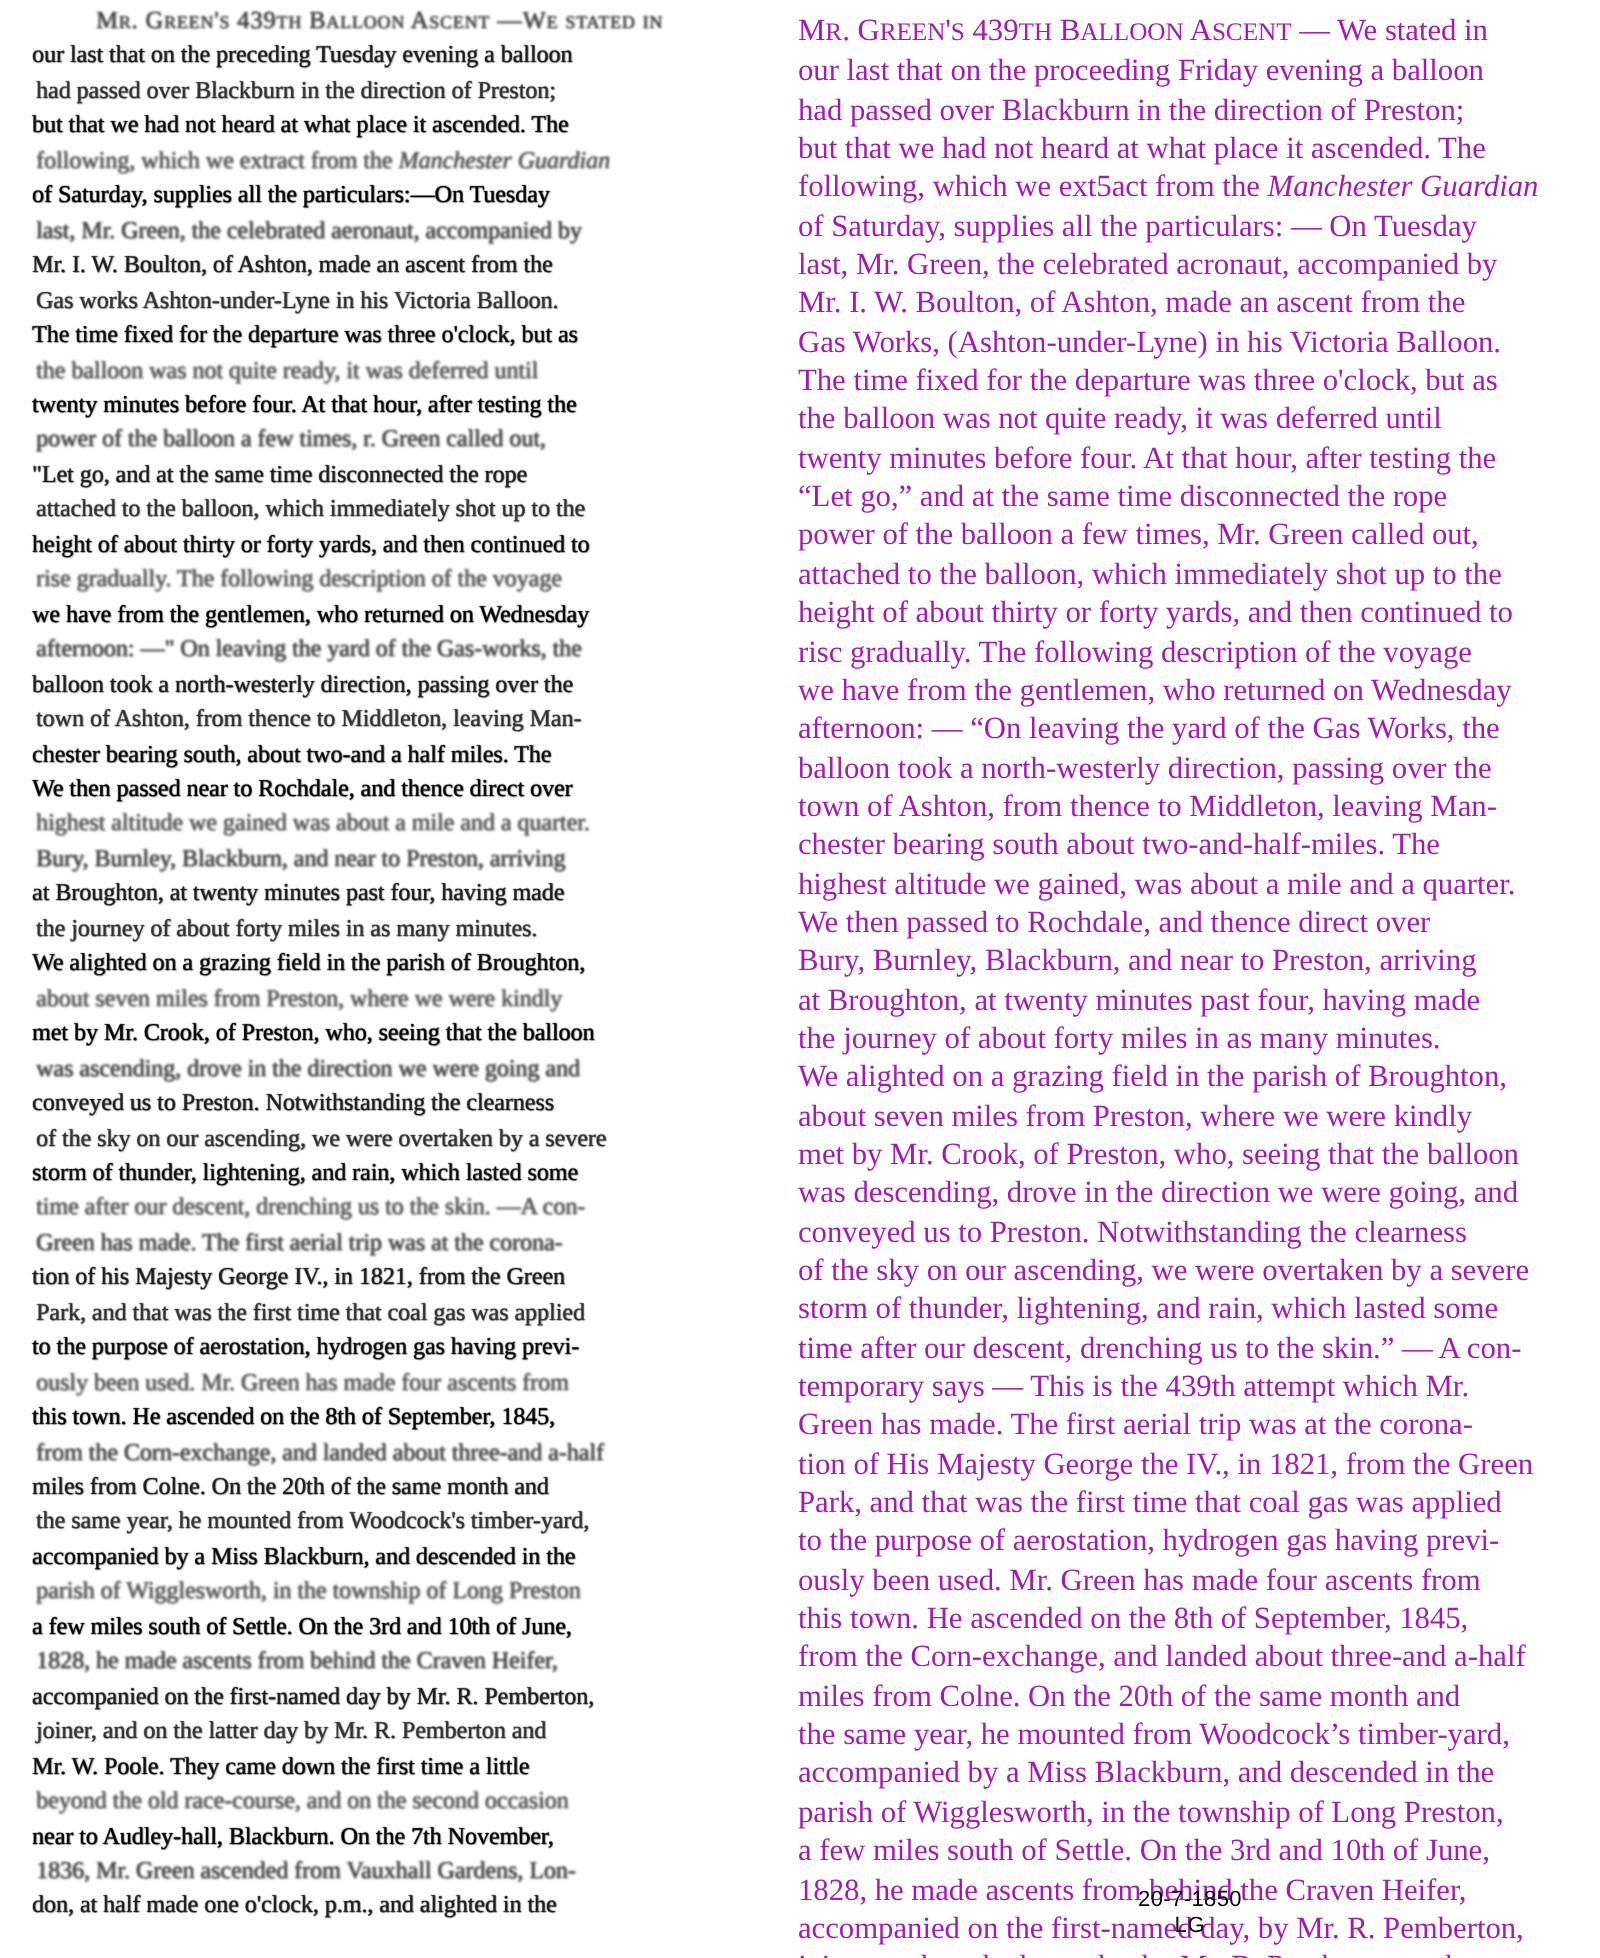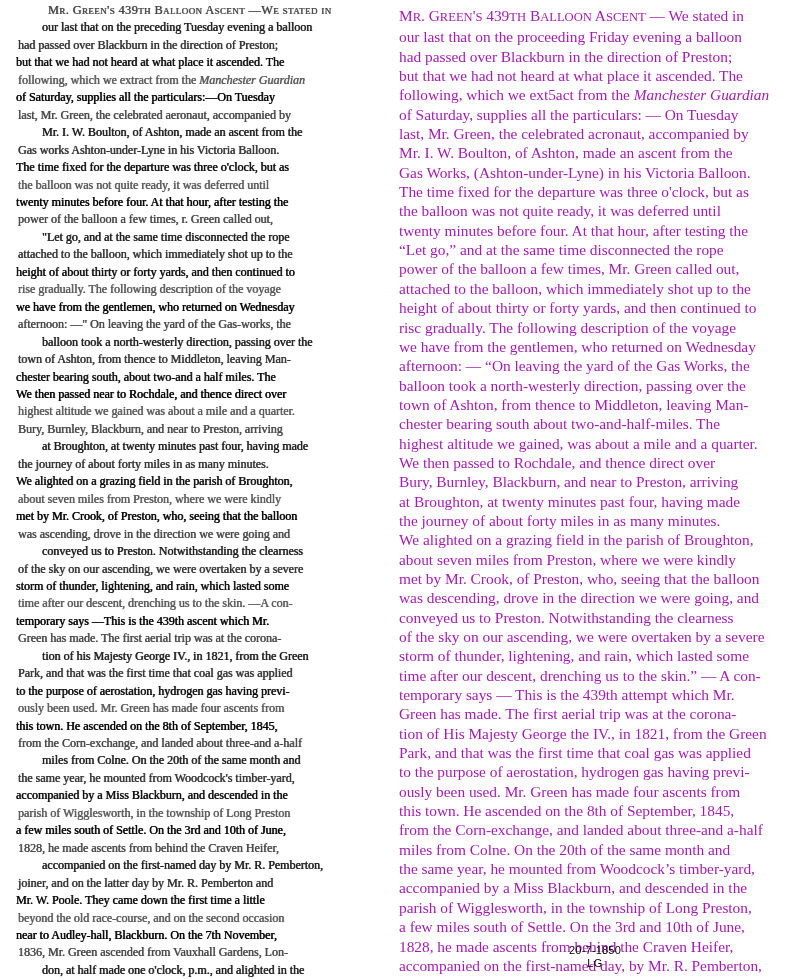--- a/index.html
+++ b/index.html
@@ -53,21 +53,21 @@
   }
   .scan-line.t {           
     font-variant: small-caps;
     letter-spacing: 0.4px;
     padding-left: 30px;
     font-size: 12.3px;
   }
   
   .f1 { opacity: 0.95; filter: blur(0.18px) contrast(1.7)  brightness(0.90); }
   .f2 { opacity: 0.80; filter: blur(0.32px) contrast(1.35) brightness(1.02); }
-  .f3 { opacity: 0.88; filter: blur(0.26px) contrast(1.5)  brightness(0.96); margin-left: 26px; }
+  .f3 { opacity: 0.88; filter: blur(0.26px) contrast(1.5)  brightness(0.96); }
   .f4 { opacity: 0.72; filter: blur(0.40px) contrast(1.25) brightness(1.08); }
   .f5 { opacity: 0.99; filter: blur(0.14px) contrast(1.85) brightness(0.86); }
   .f6 { opacity: 0.66; filter: blur(0.46px) contrast(1.18) brightness(1.12); }
   .sk1 { transform: skewX(-0.25deg); }
   .sk4 { transform: skewX(-0.15deg) translateX(-2px); }
 
   .scan-line em { font-style: italic; }
 
   
   .col-clean {
@@ -135,21 +135,20 @@
       <div class="scan-line f3 sk4">at Broughton, at twenty minutes past four, having made</div>
       <div class="scan-line f2 sk1">the journey of about forty miles in as many minutes.</div>
       <div class="scan-line f1 sk4">We alighted on a grazing field in the parish of Broughton,</div>
       <div class="scan-line f6 sk1">about seven miles from Preston, where we were kindly</div>
       <div class="scan-line f5 sk4">met by Mr. Crook, of Preston, who, seeing that the balloon</div>
       <div class="scan-line f4 sk1">was ascending, drove in the direction we were going and</div>
       <div class="scan-line f3 sk4">conveyed us to Preston.   Notwithstanding the clearness</div>
       <div class="scan-line f2 sk1">of the sky on our ascending, we were overtaken by a severe</div>
       <div class="scan-line f1 sk4">storm of thunder, lightening, and rain, which lasted some</div>
       <div class="scan-line f6 sk1">time after our descent, drenching us to the skin. —A con-</div>
-      <div class="scan-line f5 sk4">temporary says —This is the 439th ascent which Mr.</div>
       <div class="scan-line f4 sk1">Green has made.   The first aerial trip was at the corona-</div>
       <div class="scan-line f3 sk4">tion of his Majesty George IV., in 1821, from the Green</div>
       <div class="scan-line f2 sk1">Park, and that was the first time that coal gas was applied</div>
       <div class="scan-line f1 sk4">to the purpose of aerostation, hydrogen gas having previ-</div>
       <div class="scan-line f6 sk1">ously been used.   Mr. Green has made four ascents from</div>
       <div class="scan-line f5 sk4">this town.   He ascended on the 8th of September, 1845,</div>
       <div class="scan-line f4 sk1">from the Corn-exchange, and landed about three-and a-half</div>
       <div class="scan-line f3 sk4">miles from Colne.  On the 20th of the same month and</div>
       <div class="scan-line f2 sk1">the same year, he mounted from Woodcock's timber-yard,</div>
       <div class="scan-line f1 sk4">accompanied by a Miss Blackburn, and descended in the</div>

